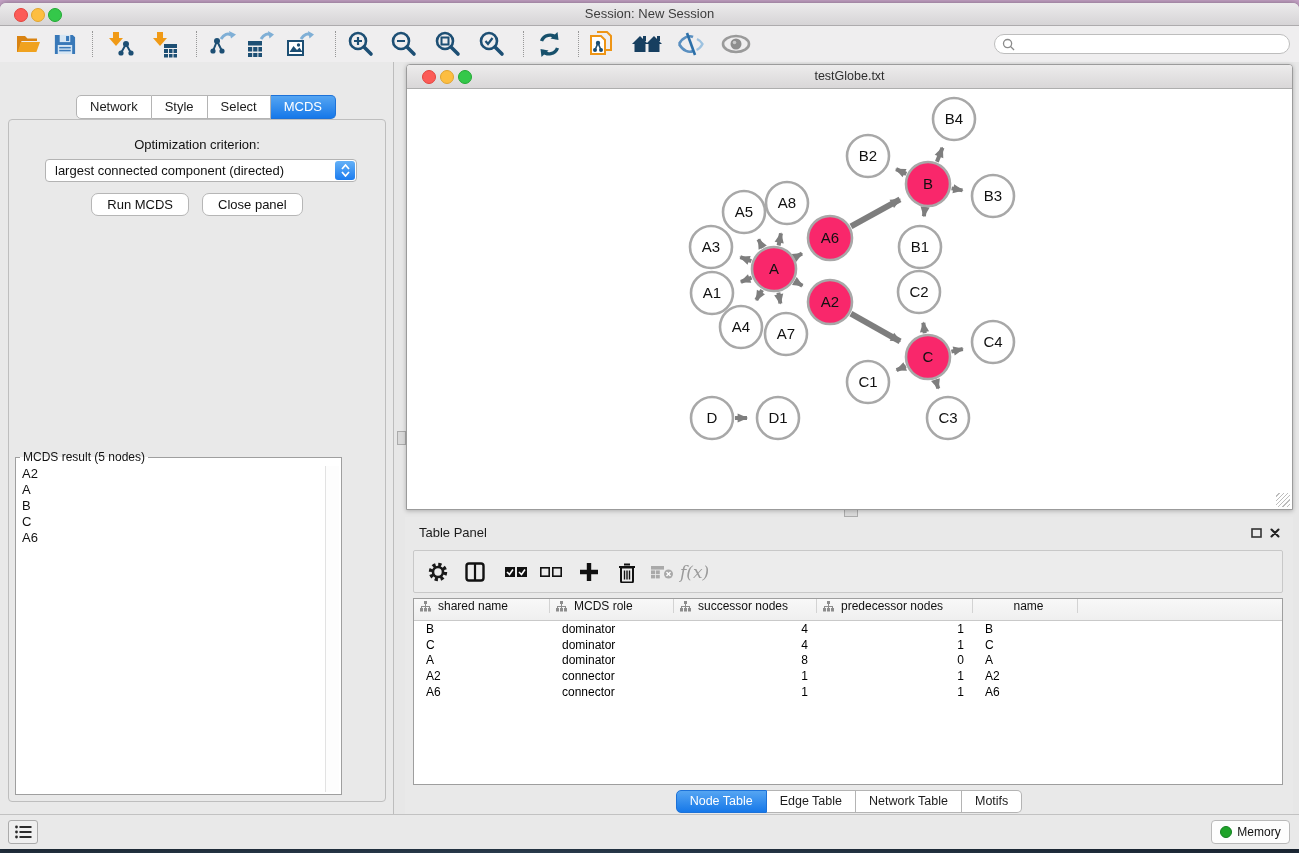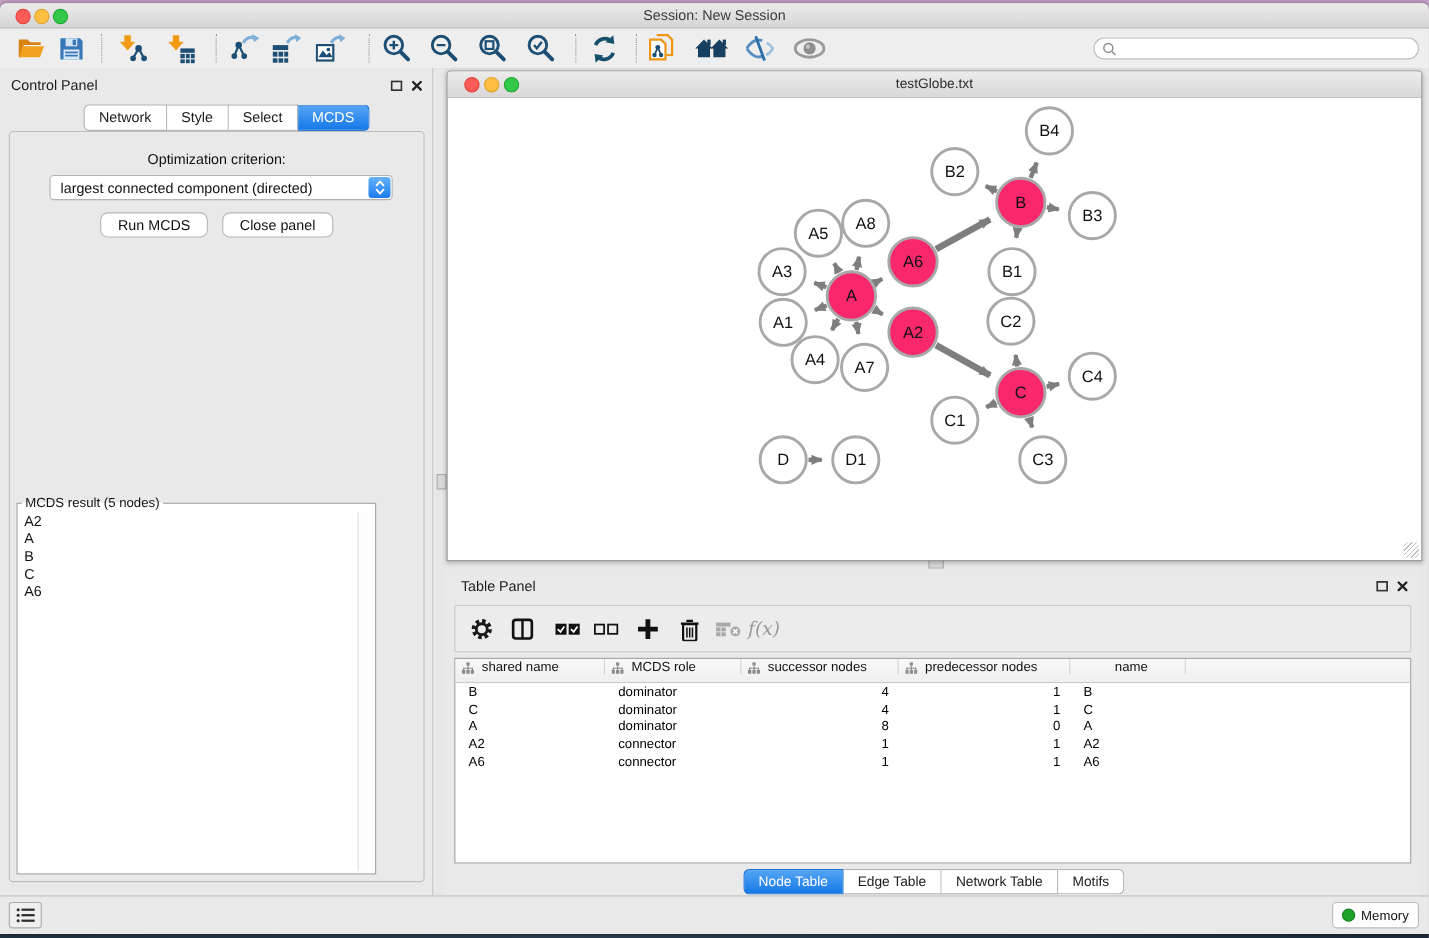--- a/index.html
+++ b/index.html
@@ -65,21 +65,21 @@
   .canvas{position:absolute;left:1px;top:24px;right:1px;bottom:1px;background:#fff;overflow:hidden;}
   .grip{position:absolute;right:1px;bottom:1px;width:14px;height:14px;
        background:repeating-linear-gradient(135deg,transparent,transparent 2px,#BDBDBD 2px,#BDBDBD 3px);}
   
   .tpanel{position:absolute;left:11px;top:455px;width:888px;bottom:0;background:#E9E9E9;}
   .tp-toolbar{position:absolute;left:8px;top:33px;width:870px;height:43px;background:#ECECEC;border:1px solid #C8C8C8;border-radius:2px;box-sizing:border-box;}
   .tpi{position:absolute;top:7px;width:30px;height:28px;display:flex;align-items:center;}
   .fx{font-family:"DejaVu Serif",serif;font-style:italic;font-size:17px;color:#9a9a9a;}
   .dtable{position:absolute;left:8px;top:81px;width:870px;height:187px;background:#fff;border:1px solid #9E9E9E;box-sizing:border-box;overflow:hidden;}
   .thead{position:absolute;left:0;top:0;right:0;height:21px;background:linear-gradient(#F8F8F8,#EFEFEF);border-bottom:1px solid #C9C9C9;display:flex;}
-  .th{height:14px;border-right:1px solid #D3D3D3;display:flex;align-items:flex-end;font-size:12px;color:#111;box-sizing:border-box;}
+  .th{height:14px;border-right:1px solid #D3D3D3;display:flex;align-items:center;font-size:12px;color:#111;box-sizing:border-box;}
   .th .lbl{margin-left:7px;}
   .th.center{justify-content:center;}
   .tbody{position:absolute;left:0;top:22px;right:0;bottom:0;}
   .tr{display:flex;height:15.7px;align-items:center;}
   .td{font-size:12px;color:#000;box-sizing:border-box;white-space:nowrap;}
   .td.left{padding-left:12px;text-align:left;}
   .td.right{padding-right:9px;text-align:right;}
   .tp-tabs{position:absolute;left:0;right:0;top:273px;display:flex;justify-content:center;}
   .tp-tabs .seg{font-size:12.5px;height:21px;line-height:21px;}
   
@@ -258,33 +258,20 @@
           <circle cx="6" cy="6" r="4.4" stroke="#8A8A8A" stroke-width="1.4" fill="none"></circle>
           <path d="M9.5 9.5l3.5 3.5" stroke="#8A8A8A" stroke-width="1.4"></path>
         </svg>
       <input type="text" placeholder="" style="">
     </div>
   </div>
 
   <div class="main">
 
     <div class="cpanel">
-      <div class="panel-head">
-        <span class="ph-title">Control Panel</span>
-        <span class="ph-ico" style="right:26px">
-          <svg width="11" height="10" viewBox="0 0 11 10">
-              <rect x="1" y="1" width="9" height="8" fill="none" stroke="#333" stroke-width="1.6"></rect>
-            </svg>
-        </span>
-        <span class="ph-ico" style="right:7px">
-          <svg width="10" height="10" viewBox="0 0 10 10">
-              <path d="M1.5 1.5l7 7M8.5 1.5l-7 7" stroke="#222" stroke-width="2.1" stroke-linecap="round"></path>
-            </svg>
-        </span>
-      </div>
       <div class="seg-tabs" style="left:76px;top:33px" id="ctrl-tabs">
           <span class="seg">Network</span>
           <span class="seg">Style</span>
           <span class="seg">Select</span>
           <span class="seg active">MCDS</span>
         </div>
       <div class="cbox">
         <div class="optlabel">Optimization criterion:</div>
         <div class="combo">
           <span class="cval">largest connected component (directed)</span>

